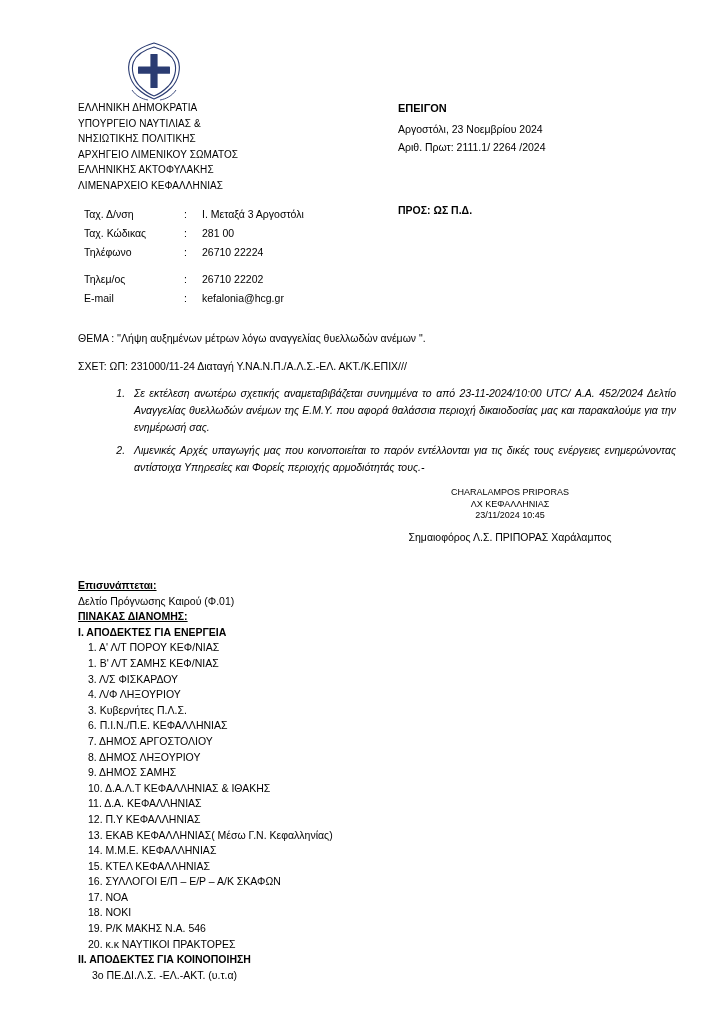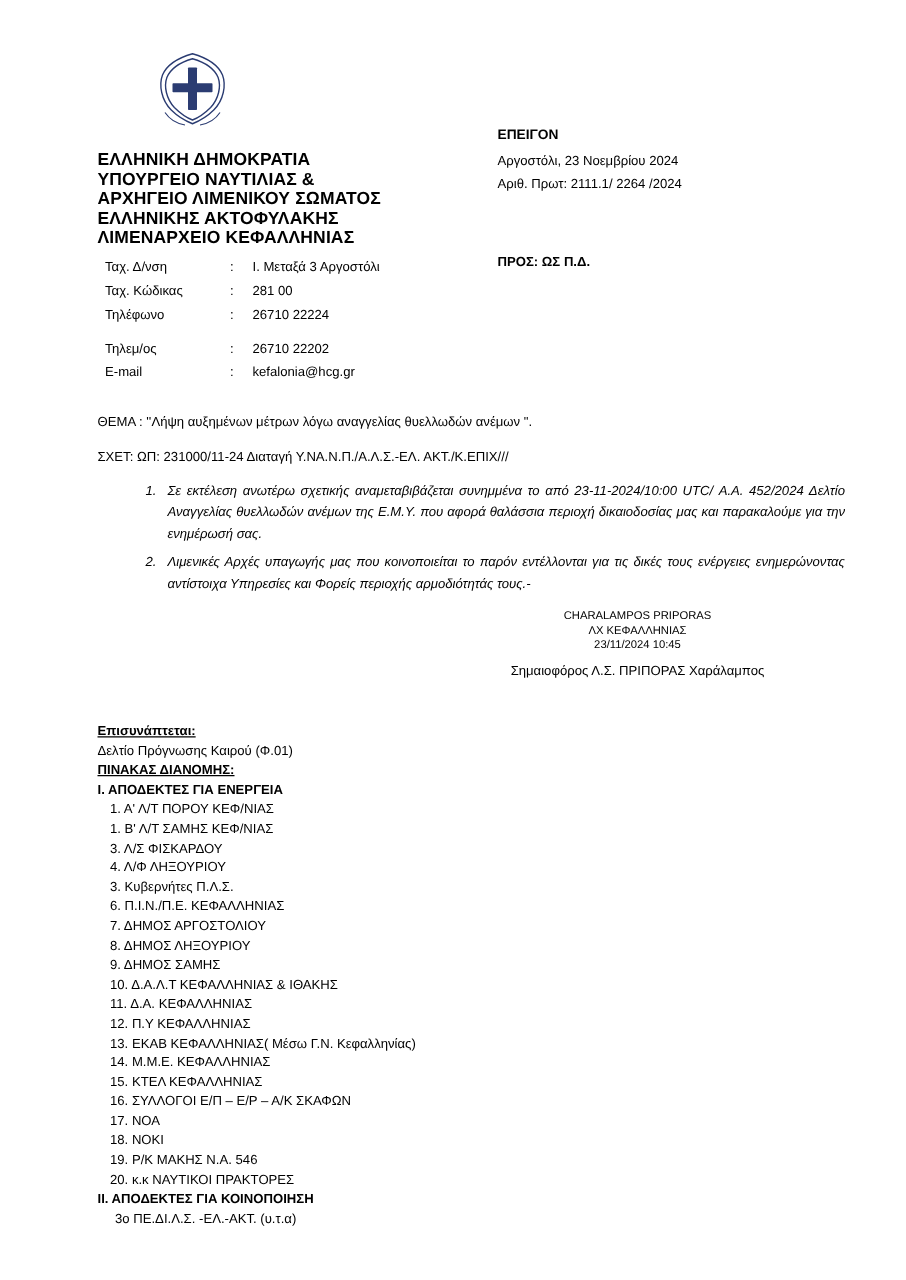--- a/index.html
+++ b/index.html
@@ -36,25 +36,24 @@
   
   .header {
     position: absolute;
     left: 78px;
     top: 100px;
     width: 580px;
   }
   .hdr-left {
     float: left;
     width: 320px;
-    font-size: 14px;
-    font-weight: bold;
+    font-size: 10px;
+    font-weight: normal;
     line-height: 15.5px;
     letter-spacing: 0.1px;
-    margin-top: 20px;
   }
   .hdr-right {
     float: left;
     width: 255px;
     font-size: 10.5px;
     line-height: 16px;
   }
   .urgent {
     font-weight: bold;
     text-align: left;
@@ -165,20 +164,21 @@
         <path d="M12 50 C16 56 22 59 28 60"></path>
         <path d="M56 50 C52 56 46 59 40 60"></path>
       </g>
     </svg>
   </div>
 
   <div class="header">
     <div class="hdr-left">
       <div>ΕΛΛΗΝΙΚΗ ΔΗΜΟΚΡΑΤΙΑ</div>
       <div>ΥΠΟΥΡΓΕΙΟ ΝΑΥΤΙΛΙΑΣ  &amp;</div>
+      <div>ΝΗΣΙΩΤΙΚΗΣ ΠΟΛΙΤΙΚΗΣ</div>
       <div>ΑΡΧΗΓΕΙΟ ΛΙΜΕΝΙΚΟΥ ΣΩΜΑΤΟΣ</div>
       <div>ΕΛΛΗΝΙΚΗΣ ΑΚΤΟΦΥΛΑΚΗΣ</div>
       <div>ΛΙΜΕΝΑΡΧΕΙΟ ΚΕΦΑΛΛΗΝΙΑΣ</div>
     </div>
     <div class="hdr-right">
       <div class="urgent">ΕΠΕΙΓΟΝ</div>
       <div class="line">Αργοστόλι, 23 Νοεμβρίου  2024</div>
       <div class="line">Αριθ. Πρωτ:  2111.1/ 2264 /2024</div>
       <div class="pros">ΠΡΟΣ:  ΩΣ Π.Δ.</div>
     </div>

